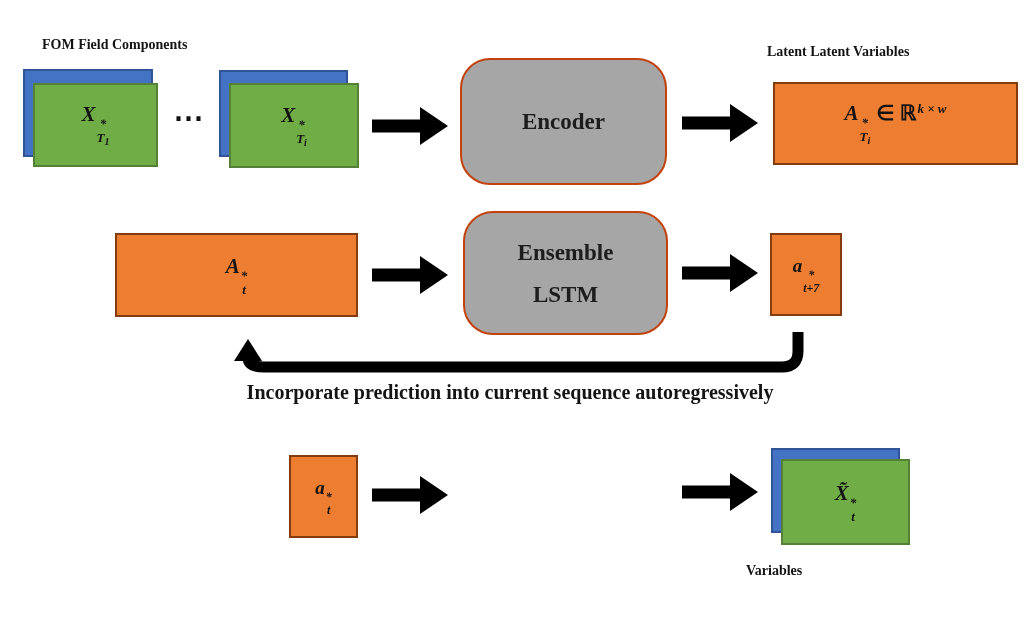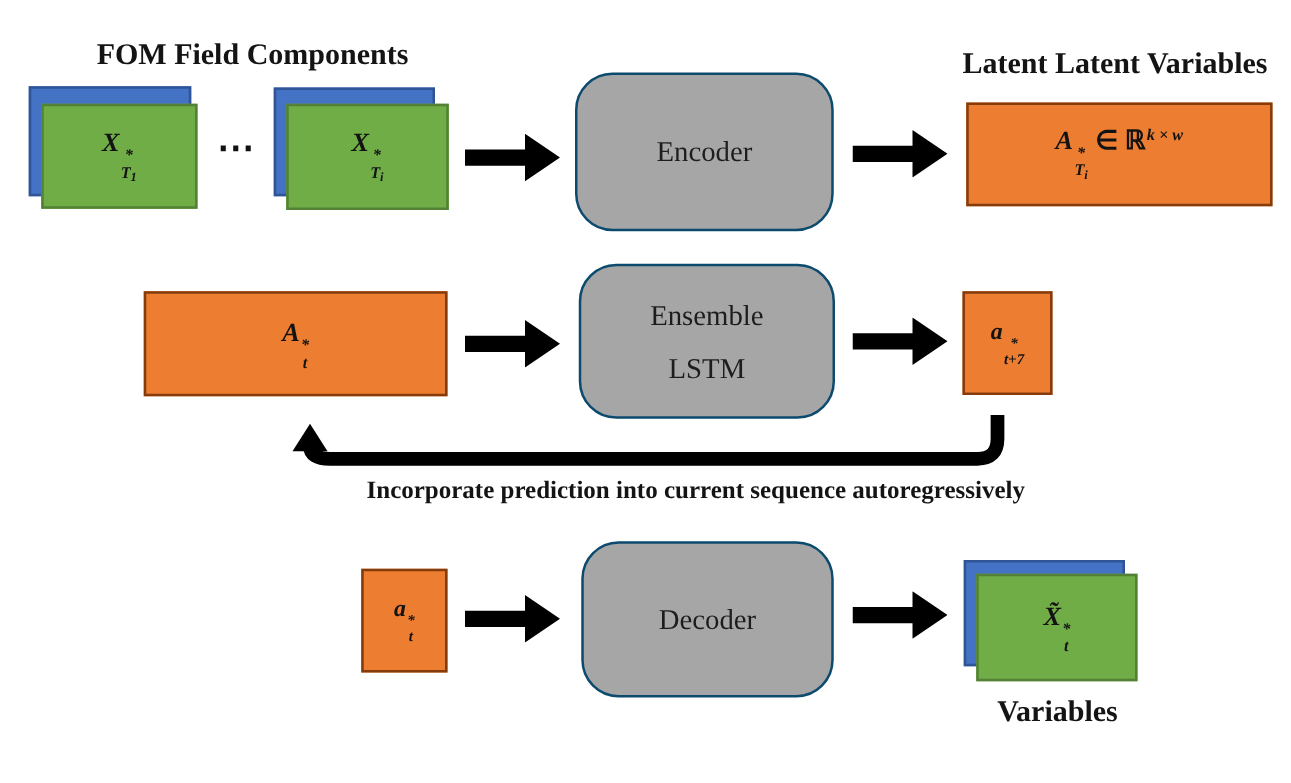--- a/index.html
+++ b/index.html
@@ -4,38 +4,38 @@
 <style>
   html,body { margin:0; padding:0; background:#ffffff; }
   #canvas {
     position:relative; width:1033px; height:626px; background:#ffffff;
     font-family:"Liberation Serif", serif; color:#141414; overflow:hidden;
   }
   .abs { position:absolute; }
 
   
   .heading {
-    font-weight:bold; font-size:24px; text-align:center; line-height:23px; color:#141414;
+    font-weight:bold; font-size:14px; text-align:left; line-height:23px; color:#141414;
   }
   .caption {
-    font-weight:bold; font-size:20px; text-align:right; color:#141414;
+    font-weight:bold; font-size:20px; text-align:center; color:#141414;
   }
 
   
   .layer { position:absolute; box-sizing:border-box; }
   .layer.blue  { background:#4472C4; border:2px solid #2F5597; }
   .layer.green { background:#70AD47; border:2px solid #538135;
                  display:flex; align-items:center; justify-content:center; }
 
   
   .gbox {
     position:absolute; box-sizing:border-box; background:#A6A6A6;
-    border:2px solid #0c4a6e; border-radius:30px;
+    border:2px solid #c2410c; border-radius:30px;
     display:flex; flex-direction:column; align-items:center; justify-content:center;
-    font-weight:normal; font-size:23px; line-height:29px; color:#1d1d1d; text-align:right;
+    font-weight:bold; font-size:23px; line-height:29px; color:#1d1d1d; text-align:right;
   }
 
   
   .obox {
     position:absolute; box-sizing:border-box; background:#ED7D31;
     border:2px solid #843C0C;
     display:flex; align-items:center; justify-content:center;
   }
 
   
@@ -142,23 +142,20 @@
     <span class="m" style="font-size:19px;"><span>a</span><span class="ss" style="font-size:12px;">
           <span>*</span>
           <span>t</span>
         </span></span>
   </div>
 
   <svg class="arrow-svg" style="left:372px; top:476px;" width="76" height="38" viewBox="0 0 76 38">
     <polygon points="0,12.5 48,12.5 48,0 76,19 48,38 48,25.5 0,25.5" fill="#000"></polygon>
   </svg>
 
-  <div class="gbox" style="left:465px; top:433px; width:202px; height:125px;">
-    <span>Decoder</span>
-  </div>
 
   <svg class="arrow-svg" style="left:682px; top:473px;" width="76" height="38" viewBox="0 0 76 38">
     <polygon points="0,12.5 48,12.5 48,0 76,19 48,38 48,25.5 0,25.5" fill="#000"></polygon>
   </svg>
 
   <div class="abs" style="left:771px; top:448px; width:140px; height:98px;">
     <div class="layer blue" style="left:0; top:0; width:129px; height:85px;"></div>
     <div class="layer green" style="left:10px; top:11px; width:129px; height:86px;">
       <span class="m"><span>X̃</span><span class="ss">
             <span>*</span>

